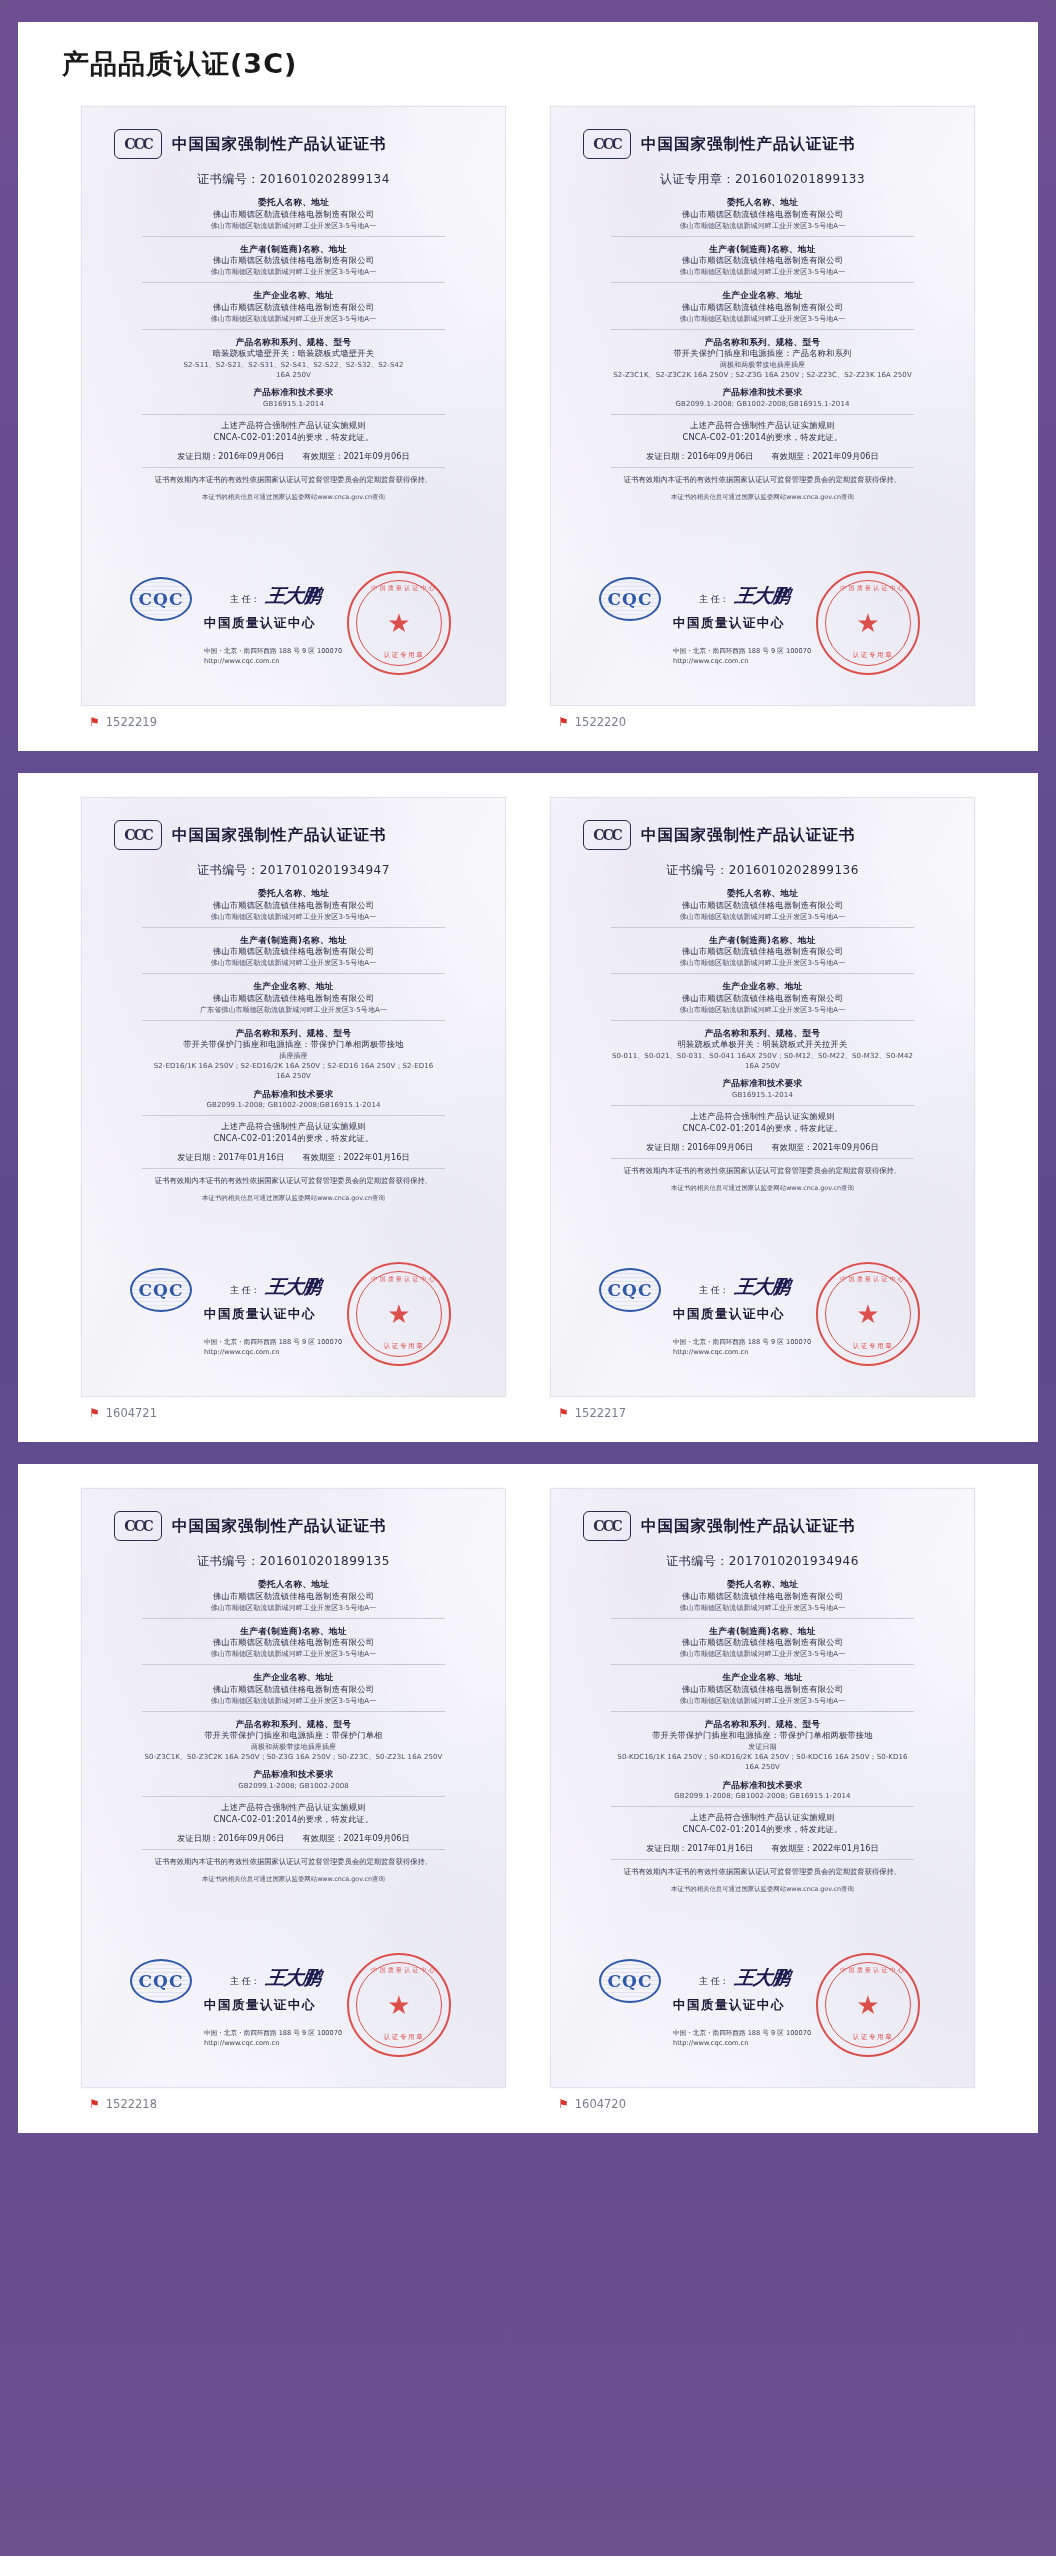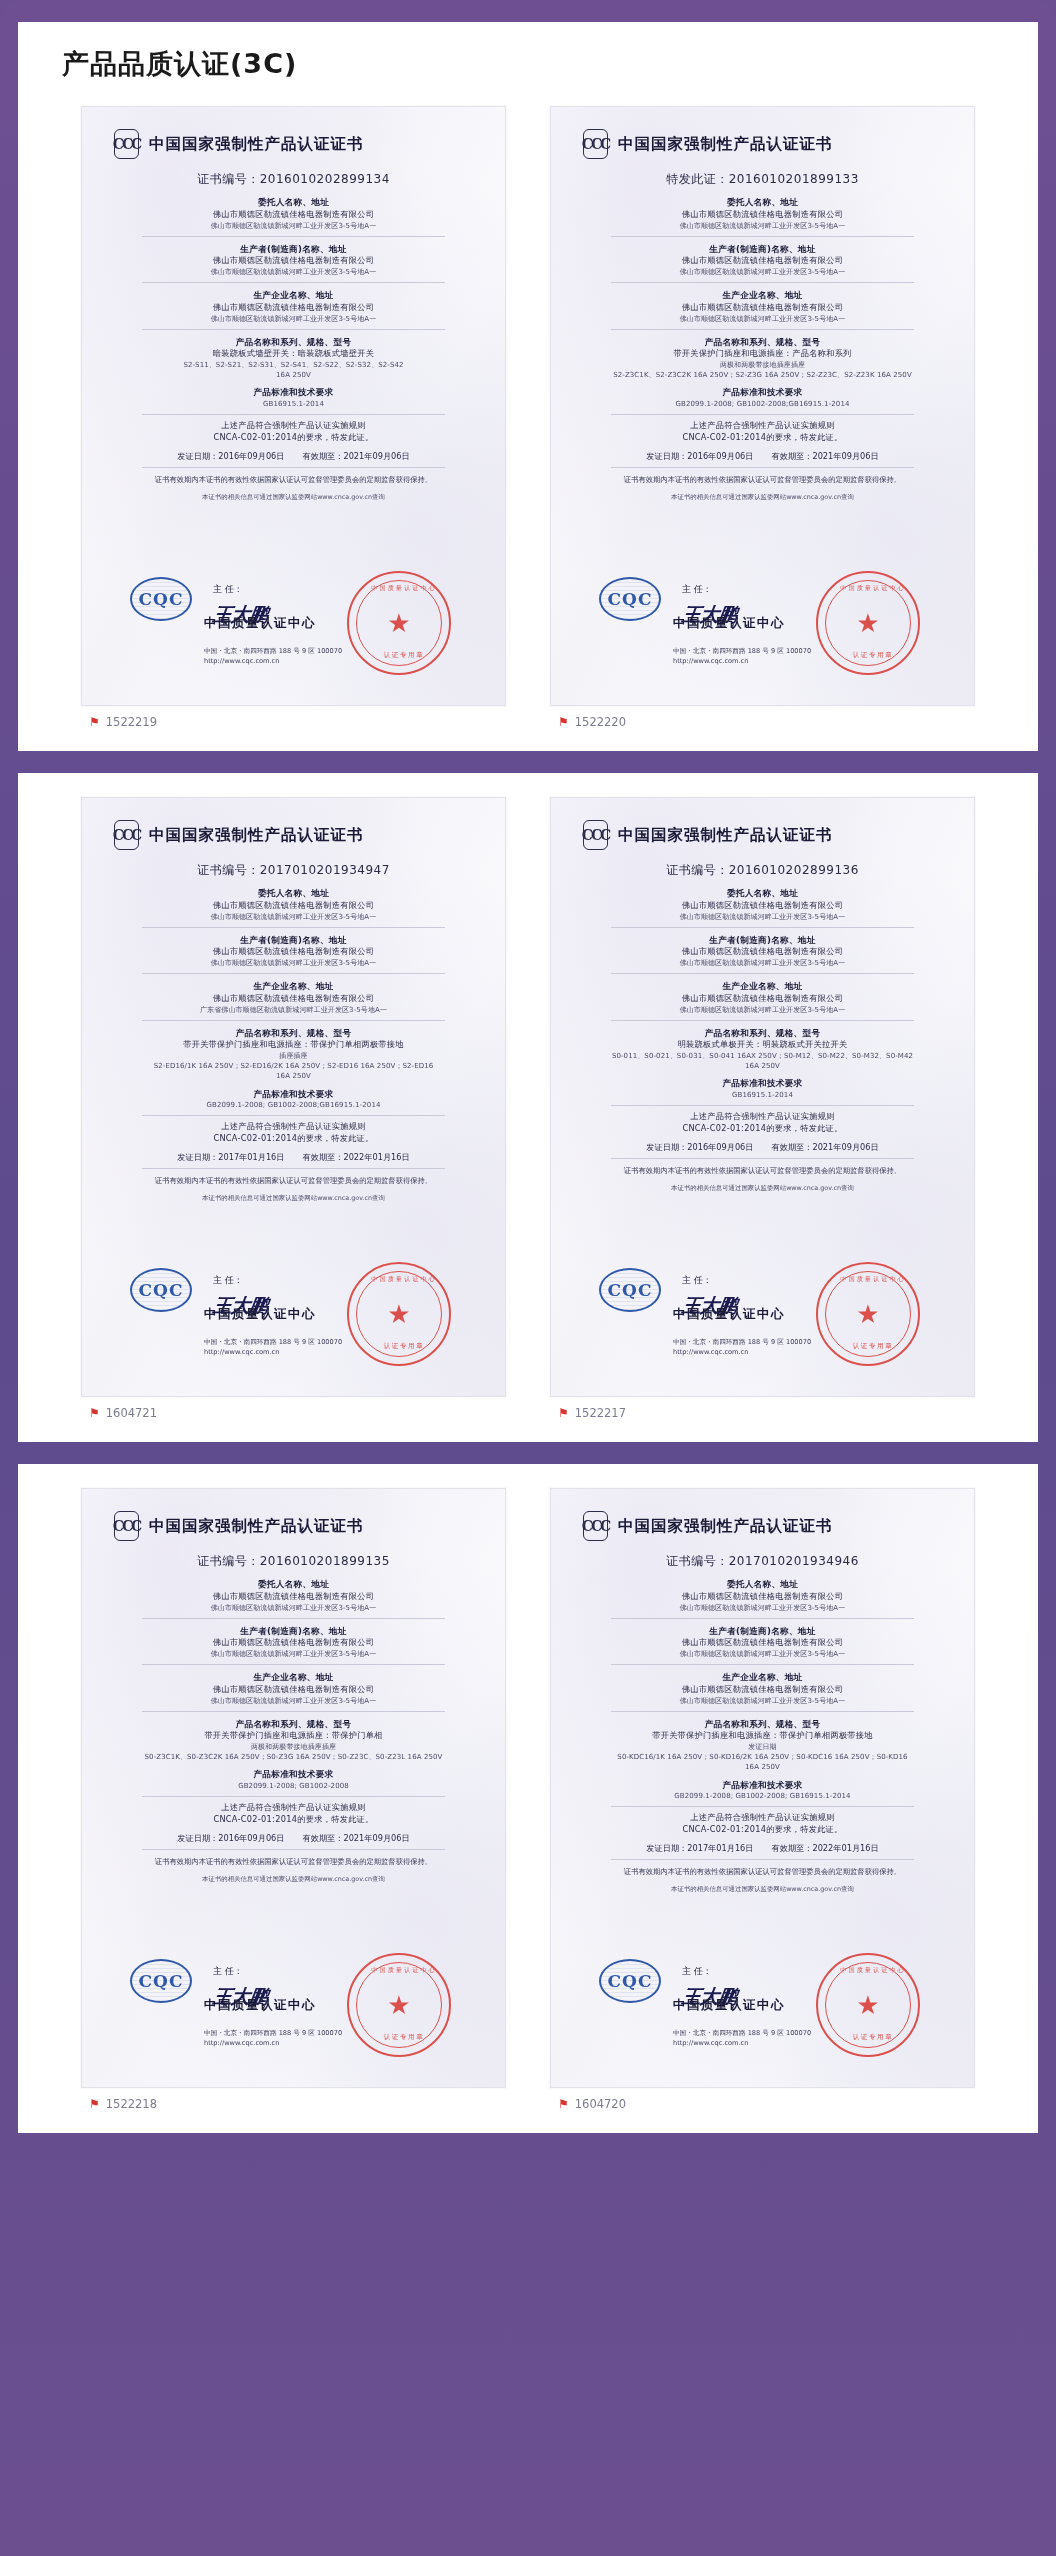--- a/index.html
+++ b/index.html
@@ -61,21 +61,21 @@
     flex-direction: column;
   }
   .cert-head {
     display: flex;
     align-items: center;
     gap: 10px;
     padding-left: 6px;
     margin-bottom: 12px;
   }
   .ccc-logo {
-    width: 25px;
+    width: 48px;
     height: 30px;
     border: 1.5px solid #2b2b4a;
     border-radius: 6px;
     display: flex;
     align-items: center;
     justify-content: center;
     font-size: 14px;
     font-weight: bold;
     color: #2b2b4a;
     letter-spacing: -2px;
@@ -157,28 +157,27 @@
     justify-content: center;
     font-size: 17px;
     font-weight: bold;
     letter-spacing: 1px;
     font-family: "DejaVu Serif", "Liberation Serif", serif;
     background:
       repeating-linear-gradient(0deg, rgba(47,88,168,0.10) 0 1px, rgba(255,255,255,0) 1px 4px);
   }
   .director {
     position: absolute;
-    left: 105px;
+    left: 122px;
     top: 12px;
     font-size: 9px;
     color: #23233c;
     display: flex;
     align-items: baseline;
     gap: 6px;
-    flex-direction: column;
   }
   .sign {
     font-family: "DejaVu Serif", "Liberation Serif", serif;
     font-size: 19px;
     color: #1b1b4f;
     font-style: italic;
     font-weight: bold;
     transform: skewX(-8deg);
     letter-spacing: -1px;
   }
@@ -327,21 +326,21 @@
             </div>
           </div>
           <div class="cert-wrap">
             <div class="cert">
               <div class="cert-inner">
                 <div class="cert-head">
                   <div class="ccc-logo">CCC</div>
                   <div class="cert-title">中国国家强制性产品认证证书</div>
                 </div>
                 <div class="cert-body">
-                  <div class="line certno">特发此证：2016010201899133</div>
+                  <div class="line certno">认证专用章：2016010201899133</div>
                   <div class="line label">委托人名称、地址</div>
                   <div class="line">佛山市顺德区勒流镇佳格电器制造有限公司</div>
                   <div class="line sm">佛山市顺德区勒流镇新城河畔工业开发区3-5号地A一</div>
                   <div class="rule"></div>
                   <div class="line label">生产者(制造商)名称、地址</div>
                   <div class="line">佛山市顺德区勒流镇佳格电器制造有限公司</div>
                   <div class="line sm">佛山市顺德区勒流镇新城河畔工业开发区3-5号地A一</div>
                   <div class="rule"></div>
                   <div class="line label">生产企业名称、地址</div>
                   <div class="line">佛山市顺德区勒流镇佳格电器制造有限公司</div>

